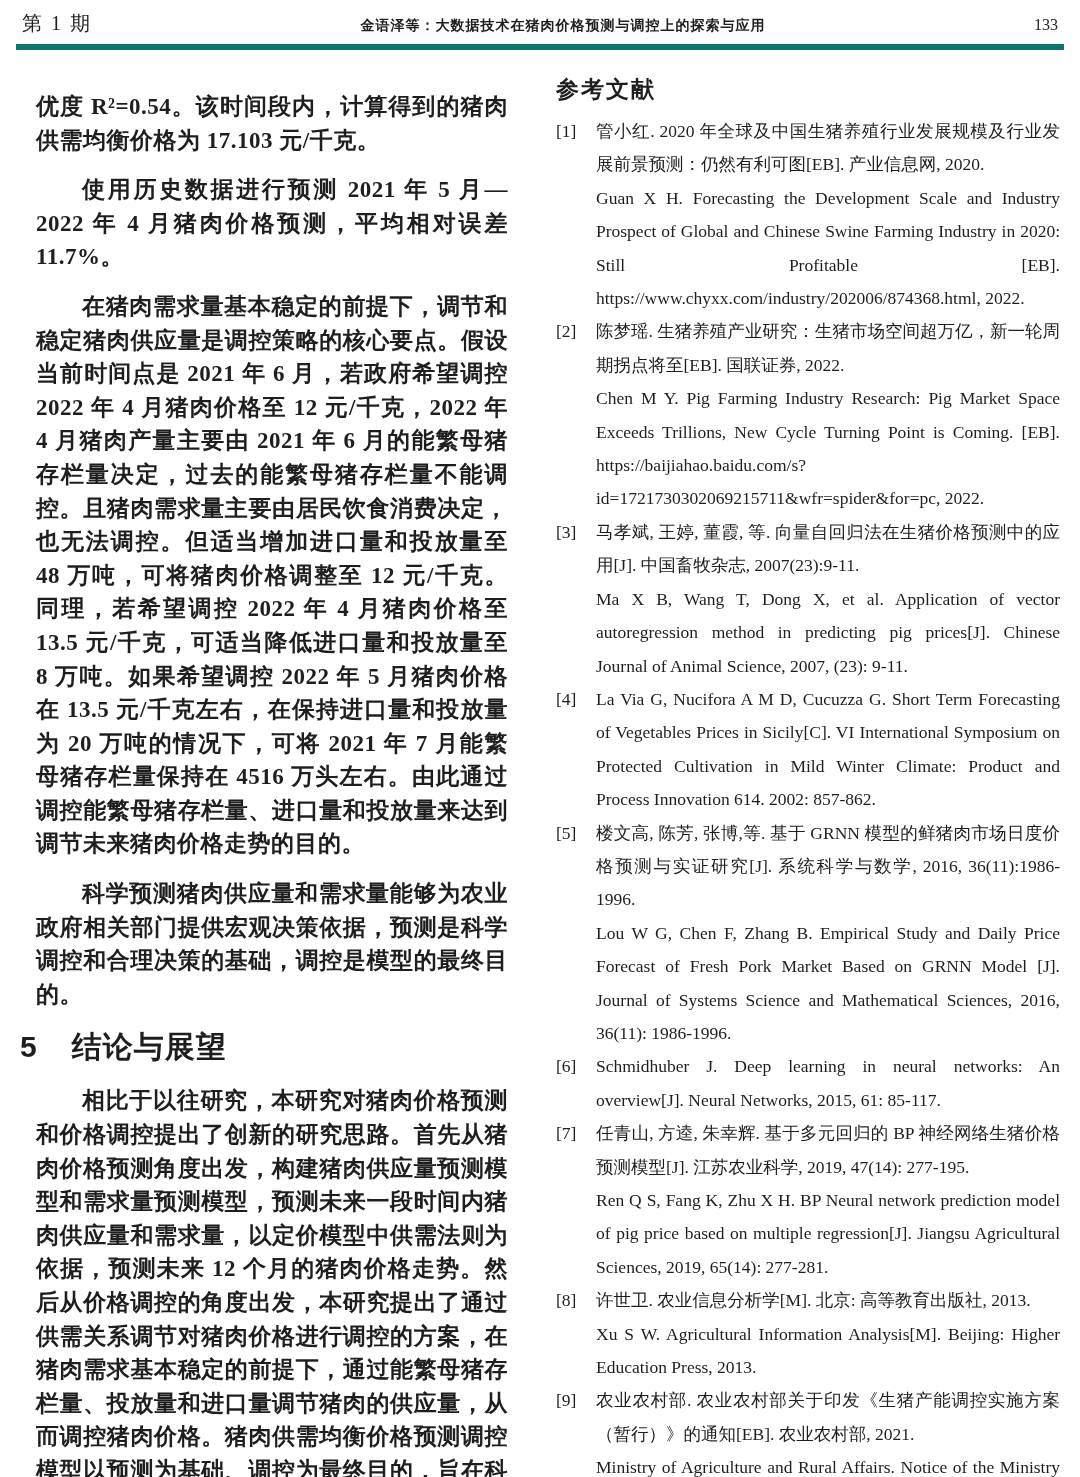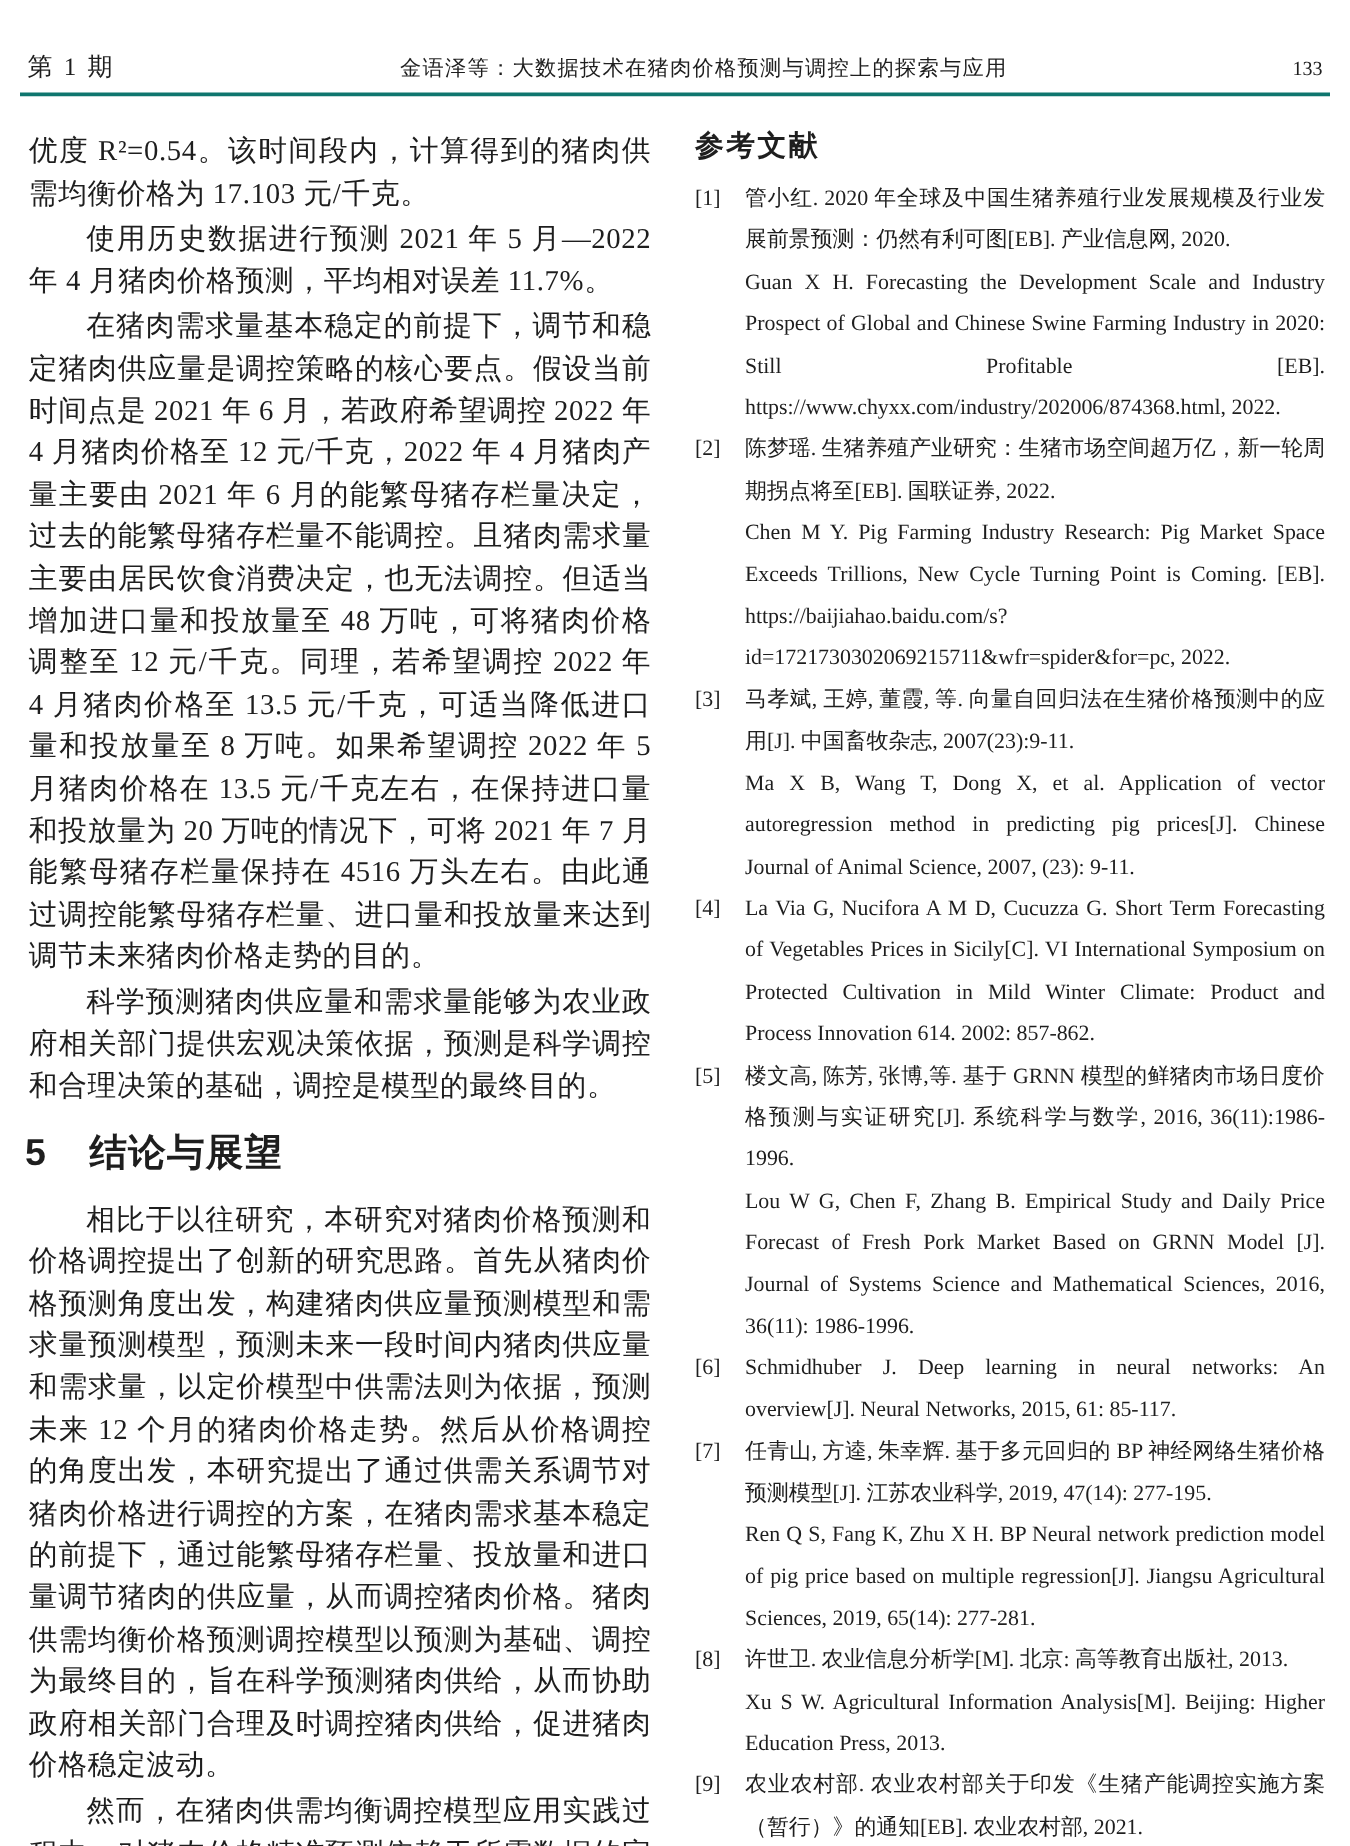--- a/index.html
+++ b/index.html
@@ -5,37 +5,37 @@
   html,body { margin:0; padding:0; background:#e8e8e8; }
   .page {
     width:1080px; height:1477px; margin:0 auto; background:#ffffff;
     color:#1e1e1e; box-sizing:border-box; padding:8px 16px 0 16px;
     overflow:hidden; position:relative;
     font-family:"Liberation Serif","DejaVu Serif",serif;
   }
   
   .header {
     display:flex; justify-content:space-between; align-items:baseline;
-    padding:2px 6px 7px 6px; border-bottom:3px solid #0f766e;margin-top:30px;
+    padding:2px 6px 7px 6px; border-bottom:6px solid #0f766e;
   }
   .header-issue { font-size:20px; letter-spacing:2px; }
   .header-title {
     font-family:"Liberation Sans","DejaVu Sans",sans-serif;
-    font-weight:400; font-size:17px; letter-spacing:1px;
+    font-weight:700; font-size:14px; letter-spacing:1px;
   }
   .header-page { font-size:16px; }
 
   
   .content { display:flex; gap:32px; margin-top:24px; padding:0 4px; }
   .col { width:506px; box-sizing:border-box; }
 
   
   .body-par {
-    margin:3px; font-size:23px; line-height:33.6px;
-    text-align:justify; letter-spacing:0.5px;
+    margin:16px; font-size:23px; line-height:33.6px;
+    text-align:justify; letter-spacing:0.5px;font-weight:bold;
   }
   .indent { text-indent:2em; }
 
   .section-heading {
     font-family:"Liberation Sans","DejaVu Sans",sans-serif;
     font-weight:700; font-size:30px; margin:16px 0 16px 0;
     letter-spacing:1px; display:flex; align-items:baseline;
   }
   .section-heading .sec-num { margin-right:34px; }
 

